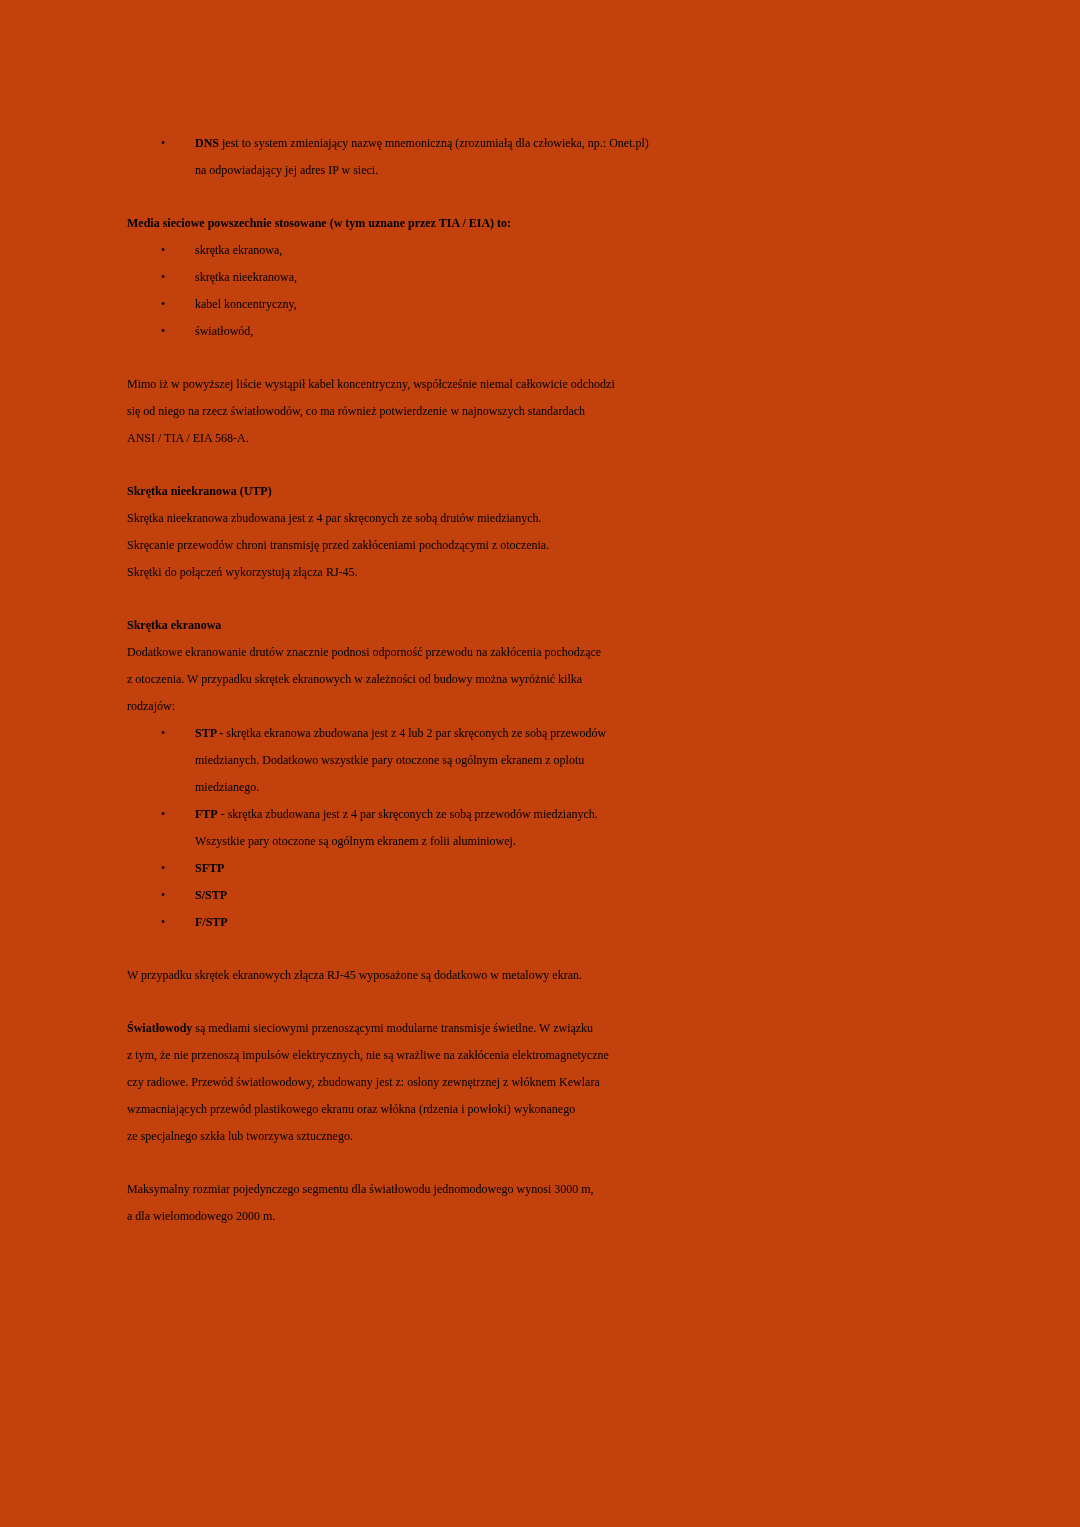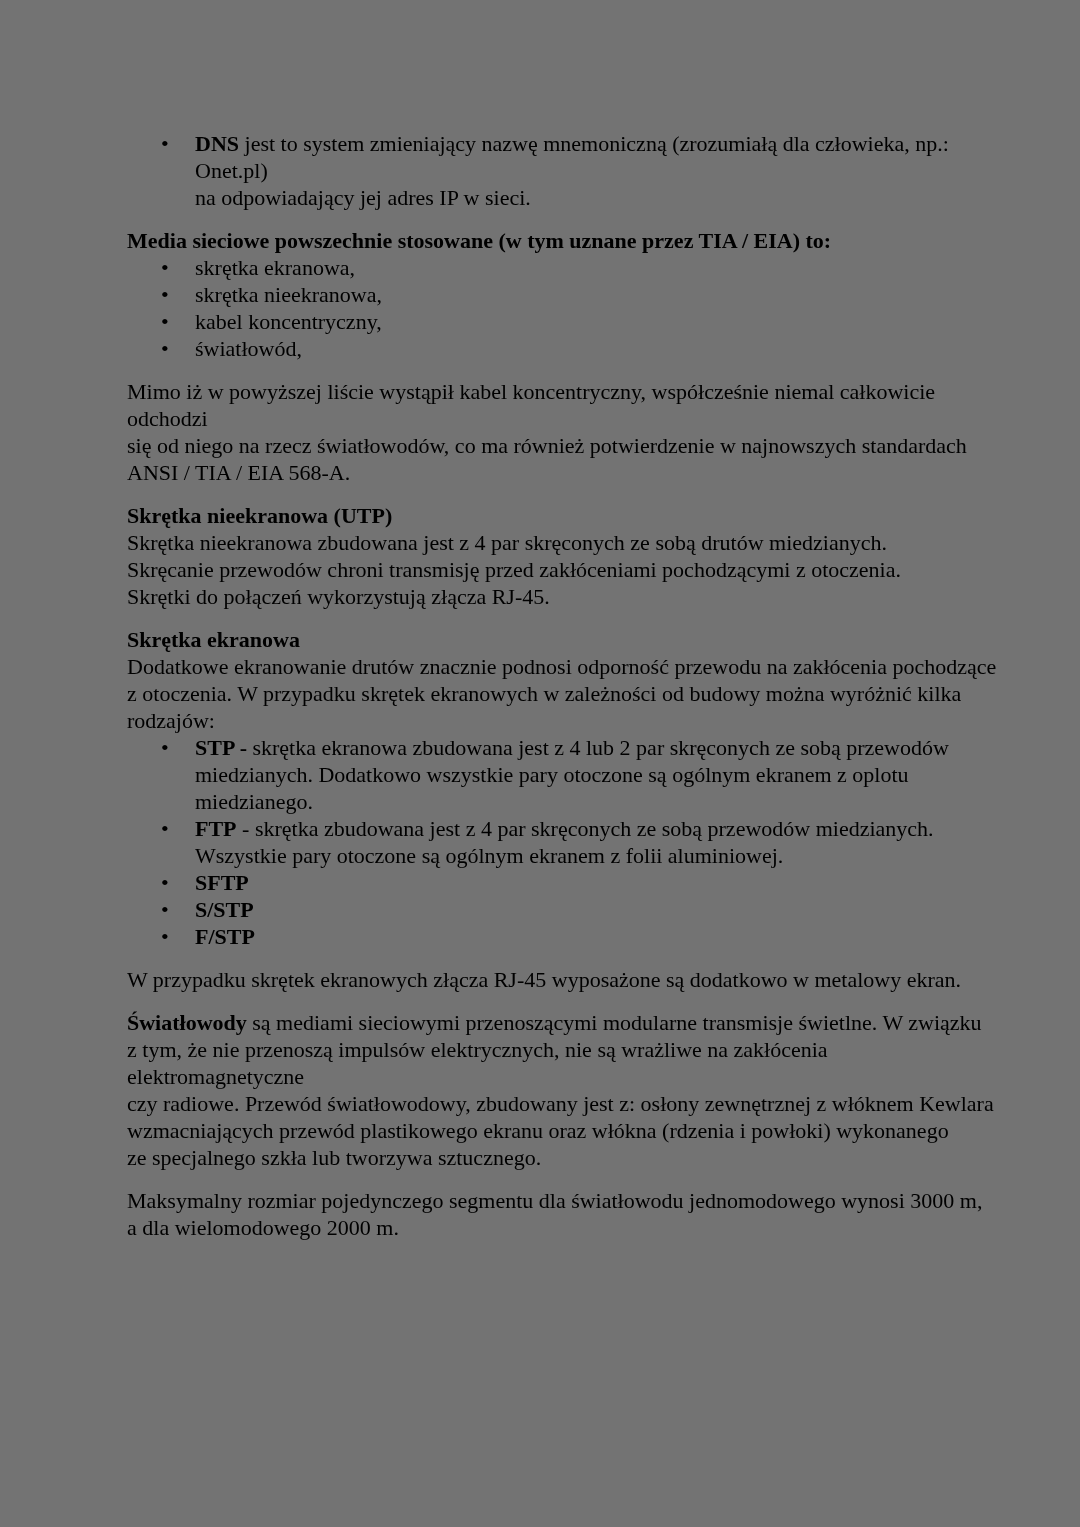--- a/index.html
+++ b/index.html
@@ -5,28 +5,28 @@
   html, body {
     margin: 0;
     padding: 0;
     background: #ffffff;
   }
   .page {
     width: 1080px;
     height: 1527px;
     box-sizing: border-box;
     padding: 130px 80px 68px 127px;
-    background: #737373;
+    background: #c2410c;
     color: #000000;
     font-family: "Liberation Serif", "DejaVu Serif", serif;
-    font-size: 22px;
+    font-size: 12px;
     line-height: 27px;
     overflow: hidden;
   }
-  .block { margin-top: 16px; }
+  .block { margin-top: 26px; }
   .page > :first-child { margin-top: 0; }
   p { margin: 0; white-space: pre-line; }
   .b { font-weight: bold; }
   ul.list {
     margin: 0;
     padding: 0;
     list-style: none;
   }
   ul.list li {
     position: relative;

